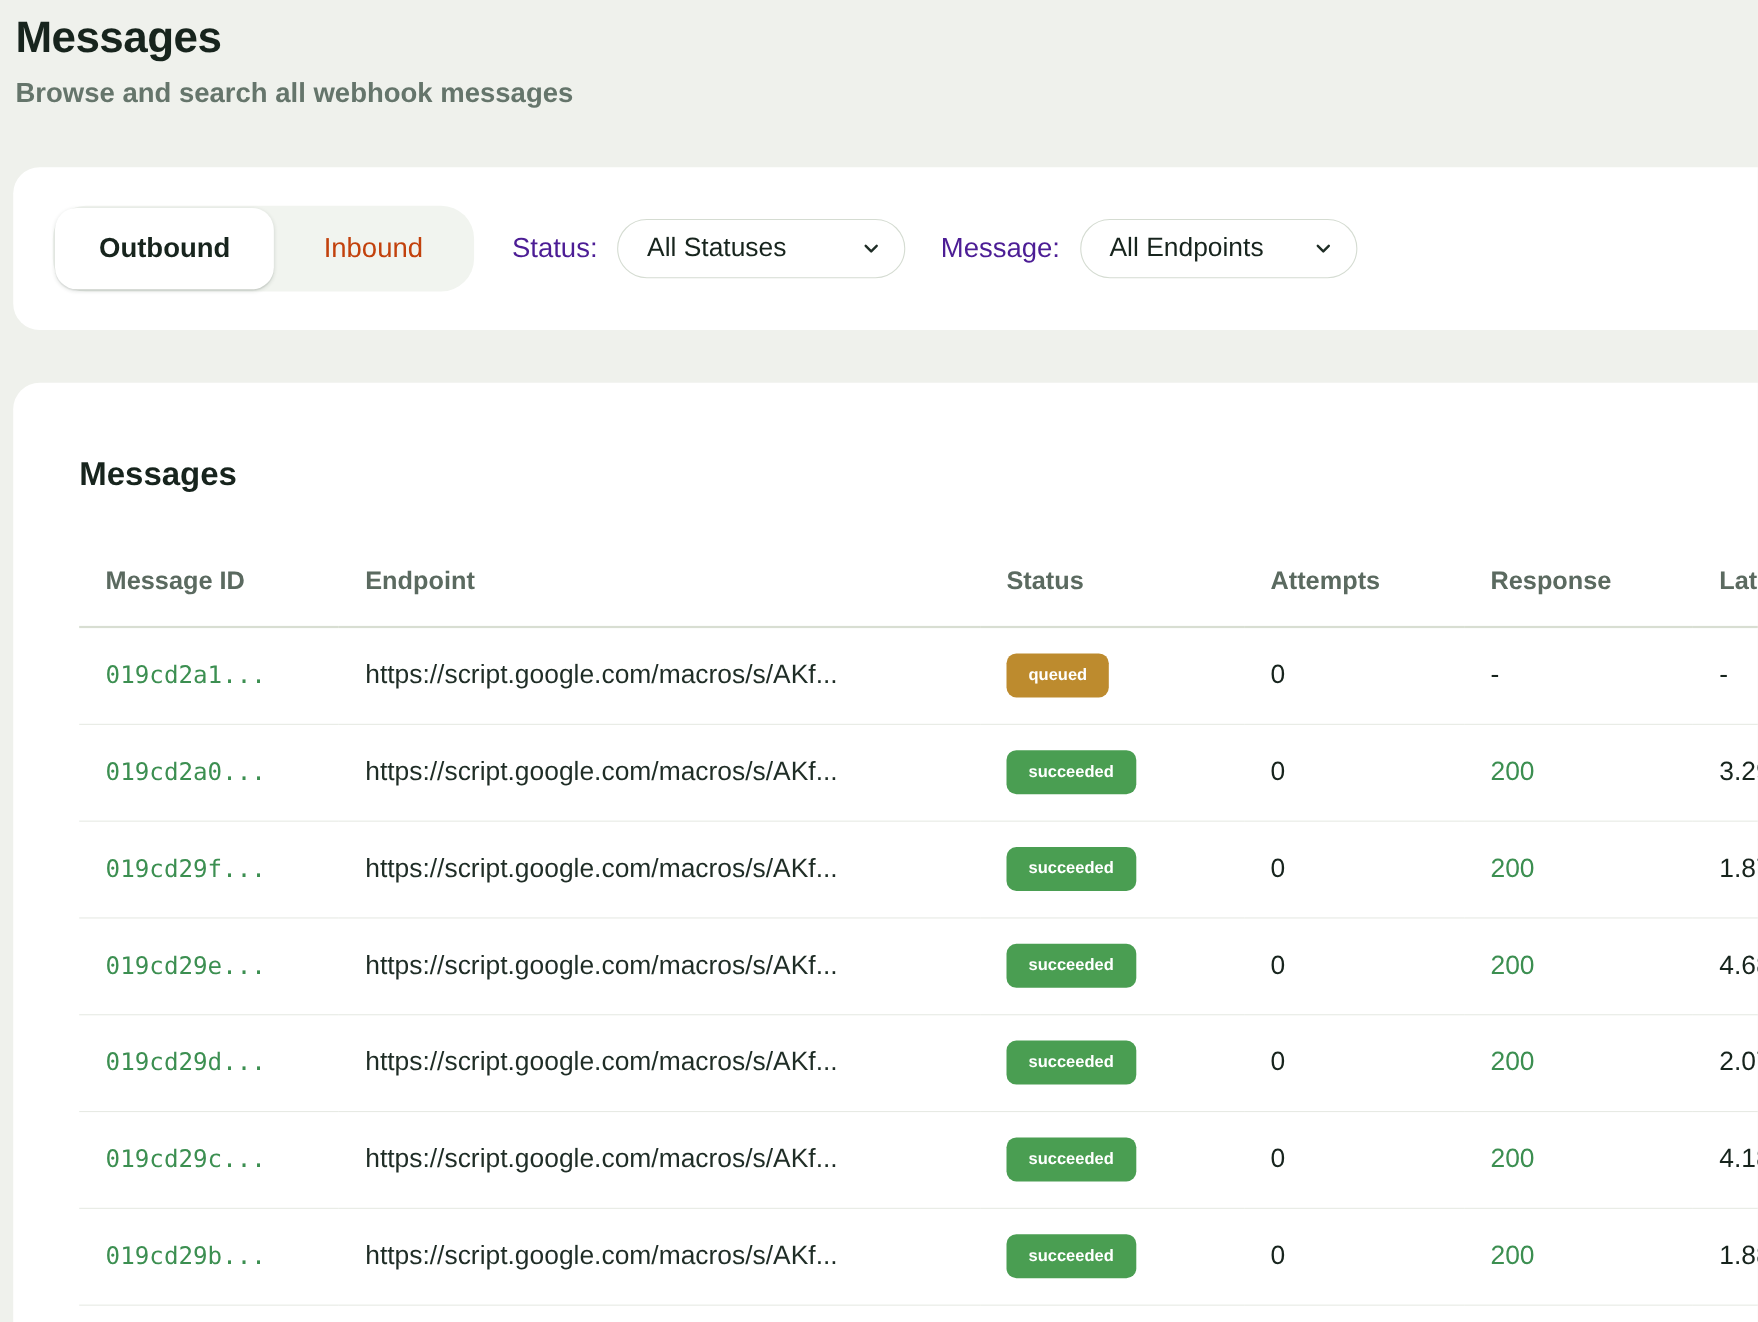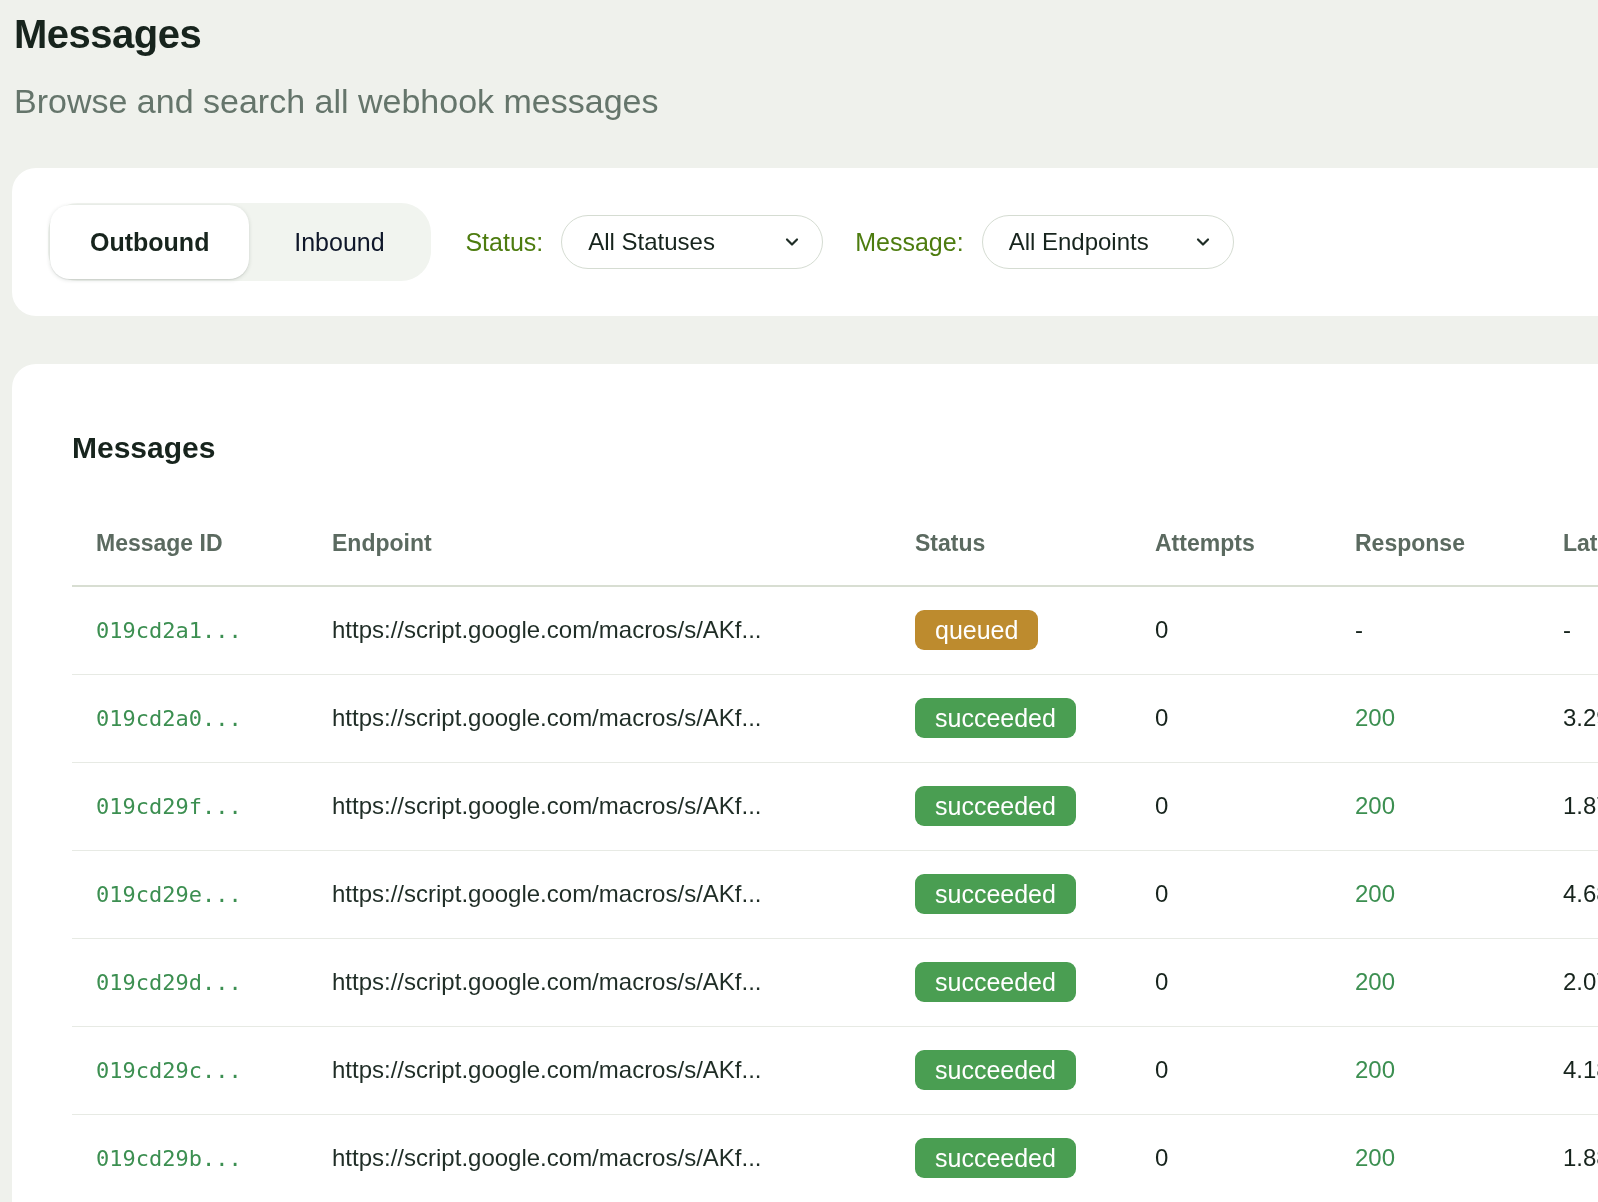--- a/index.html
+++ b/index.html
@@ -11,22 +11,22 @@
     color: #17241d;
   }
   .page { padding: 10px 0 0 12px; }
 
   
   .page-title {
     font-size: 40px; font-weight: 700; letter-spacing: -0.5px;
     color: #17241d; margin-left: 2px; line-height: 48px;
   }
   .page-subtitle {
-    font-size: 34px; color: #65756b; margin-left: 2px;
-    margin-top: 28px; line-height: 31px; font-weight: 400;
+    font-size: 25px; color: #65756b; margin-left: 2px;
+    margin-top: 12px; line-height: 31px; font-weight: 700;
   }
 
   
   .filter-card {
     margin-top: 51px;
     width: 1747px;              
     background: #ffffff;
     border-radius: 24px;
     padding: 35px 36px;
     display: flex; align-items: center;
@@ -34,31 +34,31 @@
   .segmented {
     background: #f1f4ef;
     border-radius: 30px;
     padding: 2px;
     display: flex; align-items: stretch;
     height: 78px;
   }
   .segment {
     border: none; background: transparent;
     font-family: inherit;
-    font-size: 25px; color: #0f172a; font-weight: 400;
+    font-size: 25px; color: #c2410c; font-weight: 400;
     padding: 0 40px; border-radius: 20px;
     display: flex; align-items: center; justify-content: center;
     cursor: pointer; min-width: 180px;
   }
   .segment.active {
     background: #ffffff; color: #17241d; font-weight: 600;
     box-shadow: 0 1px 4px rgba(20,40,30,0.14), 0 1px 1px rgba(20,40,30,0.08);
   }
   .filter-label {
-    font-size: 25px; color: #4d7c0f; margin-left: 34px; margin-right: 18px;
+    font-size: 25px; color: #4c1d95; margin-left: 34px; margin-right: 18px;
   }
   .select {
     height: 54px; border: 1.5px solid #d5dcd2; border-radius: 27px;
     background: #ffffff; display: flex; align-items: center;
     justify-content: space-between; padding: 0 20px 0 26px;
     font-size: 24px; font-weight: 500; color: #17241d; cursor: pointer; text-align: right;
   }
   .select .chev { flex: 0 0 auto; margin-left: 18px; display: flex; }
   .select-status { width: 262px; }
   .select-endpoint { width: 252px; }
@@ -92,21 +92,21 @@
     border-bottom: 1px solid #e7eae4;
     font-size: 24px; color: #1f2d26;
     white-space: nowrap; overflow: hidden;
   }
   .msg-id {
     font-family: "DejaVu Sans Mono", monospace;
     font-size: 22px; color: #3c8f51; cursor: pointer; text-align: center;
   }
   .badge {
     display: inline-block; color: #ffffff;
-    font-size: 25px; font-weight: 400;
+    font-size: 15px; font-weight: 700;
     padding: 8px 20px; border-radius: 9px; line-height: 24px;
   }
   td.num { color: #17241d; }
   td.response { color: #17241d; }
   td.response.green { color: #3c8f51; }
 </style>
 </head>
 <body>
 
 <div class="page">

